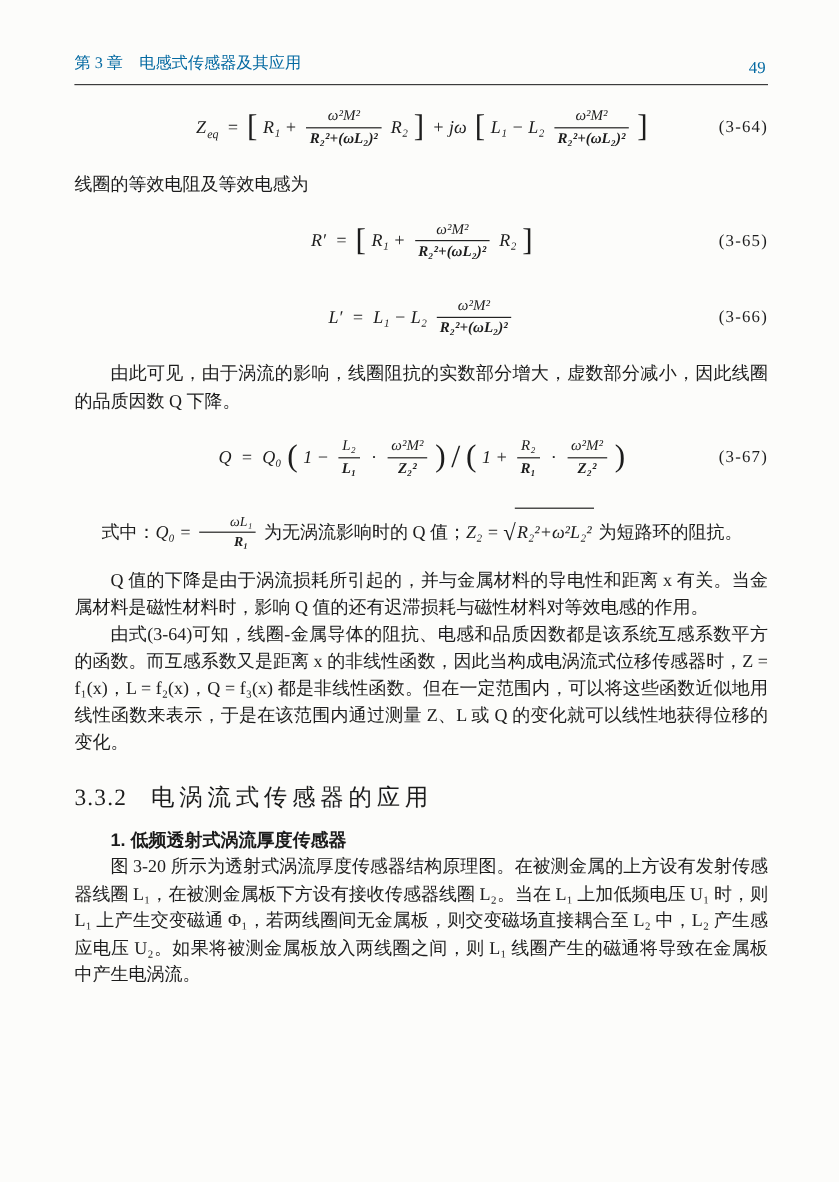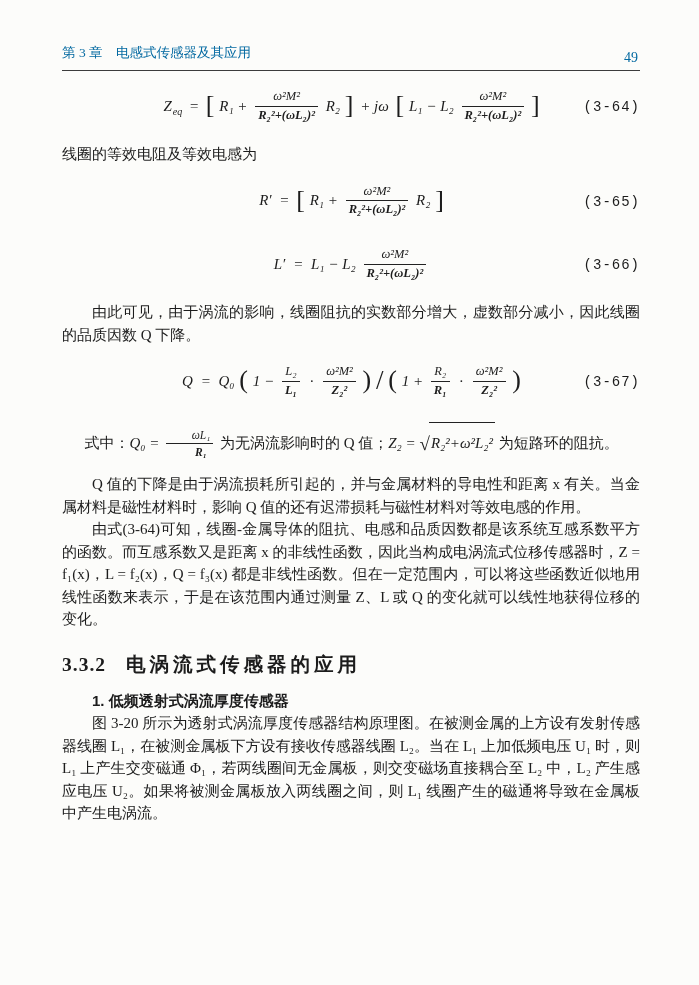--- a/index.html
+++ b/index.html
@@ -28,30 +28,30 @@
   .frac{display:inline-block;vertical-align:middle;text-align:center;
         font-size:12.5px;line-height:1.25;margin:10px 3px;position:relative;top:-1px;}
   .frac .num{display:block;border-bottom:1px solid #222;padding:0 3px 1px;}
   .frac .den{display:block;padding:1px 3px 0;font-weight:bold;}
   .br,.paren{font-style:normal;font-size:26px;vertical-align:middle;
              line-height:0;position:relative;top:-2px;font-weight:400;}
   .slash{font-style:normal;font-size:27px;vertical-align:middle;line-height:0;
          position:relative;top:-2px;margin:0 1px;}
   .eqrow{position:relative;text-align:center;margin:9px 0;}
   .eqnum{position:absolute;right:0;top:50%;transform:translateY(-50%);
-         font-size:14px;font-style:normal;letter-spacing:1px;font-family:Liberation Mono, monospace;}
+         font-size:14px;font-style:normal;letter-spacing:1px;}
   
   .where{margin:7px 0 3px;font-size:15px;line-height:26px;text-indent:1.5em;text-align:justify;}
   .sfrac{font-size:11.5px;top:-1px;}
   .sqrt{white-space:nowrap;font-style:italic;}
   .radsign{font-style:normal;font-size:19px;vertical-align:-2px;margin-right:-1px;}
   .radicand{border-top:1.2px solid #222;padding:12px 2px;}
   
   .section-heading{
-    margin:20px 0 12px;font-size:19.5px;font-weight:bold;
+    margin:20px 0 12px;font-size:19.5px;font-weight:normal;
     letter-spacing:1px;
   }
   .section-heading .sec-title{margin-left:14px;letter-spacing:4px;}
   .sub-heading{
     margin:3px 0 0;font-size:15px;line-height:22.5px;font-weight:bold;text-indent:2em;
     font-family:"Liberation Sans","DejaVu Sans",sans-serif;
   }
 </style>
 </head>
 <body>

